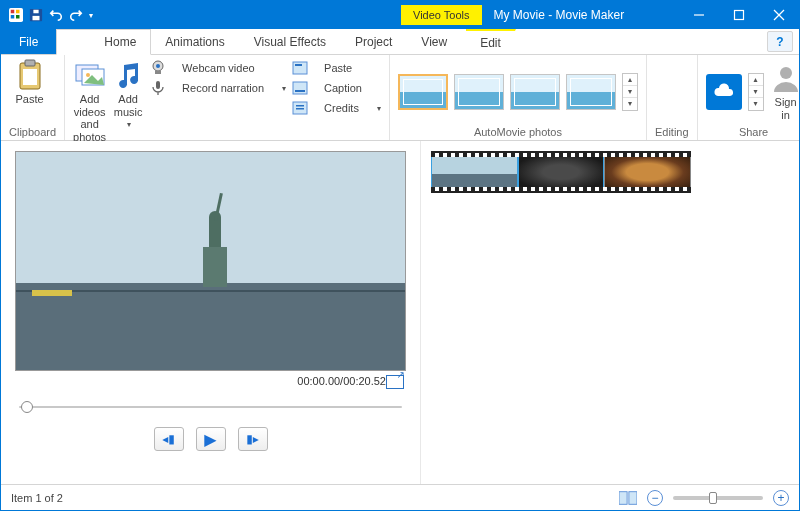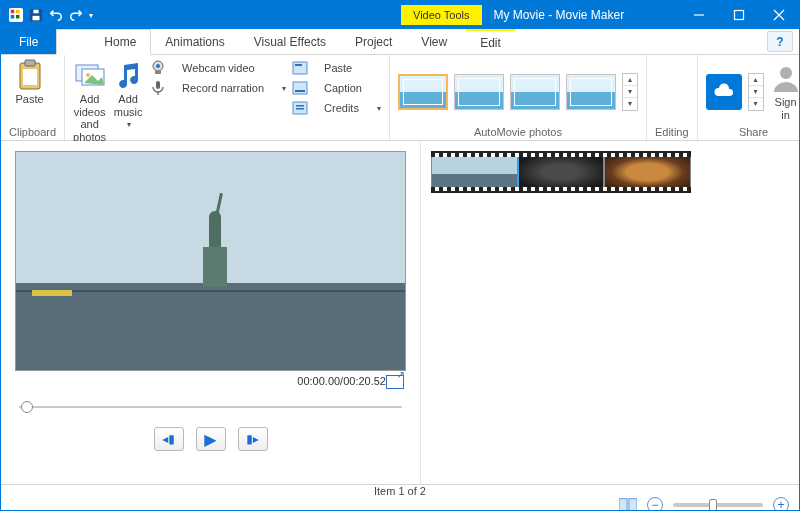--- a/index.html
+++ b/index.html
@@ -62,21 +62,21 @@
 .clip-strip { display: flex; height: 42px; border-top: 3px solid #222; border-bottom: 3px solid #222; width: 260px; position: relative; background: #222; }
 .clip-strip::before, .clip-strip::after { content: ""; position: absolute; left: 0; right: 0; height: 4px; background: repeating-linear-gradient(90deg, #222 0 4px, #fff 4px 8px); }
 .clip-strip::before { top: -1px; }
 .clip-strip::after { bottom: -1px; }
 .clip { flex: 1; border: 1px solid #3aa0e0; background: #777; }
 .clip.a { background: linear-gradient(#b7d3e0 55%, #5c7483 55%); }
 .clip.b { background: radial-gradient(#4a4a4a 30%, #1a1a1a 80%); }
 .clip.c { background: radial-gradient(#c98a3f 35%, #6a3c1e 60%, #2e1b0c 100%); border-color: #888; }
 
 
-.statusbar { height: 26px; border-top: 1px solid #d5d5d5; display: flex; align-items: center; font-size: 11px; padding: 0 10px; color: #444; flex-direction: column; }
+.statusbar { height: 26px; border-top: 1px solid #d5d5d5; display: flex; align-items: center; font-size: 11px; padding: 0 10px; color: #444; }
 .statusbar .right { margin-left: auto; display: flex; align-items: center; gap: 10px; }
 .zoom-slider { width: 90px; height: 4px; background: #c8c8c8; position: relative; border-radius: 2px; }
 .zoom-thumb { position: absolute; left: 40%; top: -4px; width: 8px; height: 12px; background: #fff; border: 1px solid #888; border-radius: 2px; }
 .circle-btn { width: 16px; height: 16px; border: 1px solid #5a8fd6; border-radius: 50%; display: flex; align-items: center; justify-content: center; color: #2a72c4; font-size: 12px; line-height: 1; }
 .view-ico { width: 18px; height: 14px; display: flex; }
 
 
 .statue { position: absolute; bottom: 38%; left: 46%; width: 40px; height: 100px; }
 .statue .base { position: absolute; bottom: 0; left: 8px; width: 24px; height: 40px; background: #5b7a70; }
 .statue .body { position: absolute; bottom: 40px; left: 14px; width: 12px; height: 36px; background: #4e6e62; border-radius: 6px 6px 0 0; }

